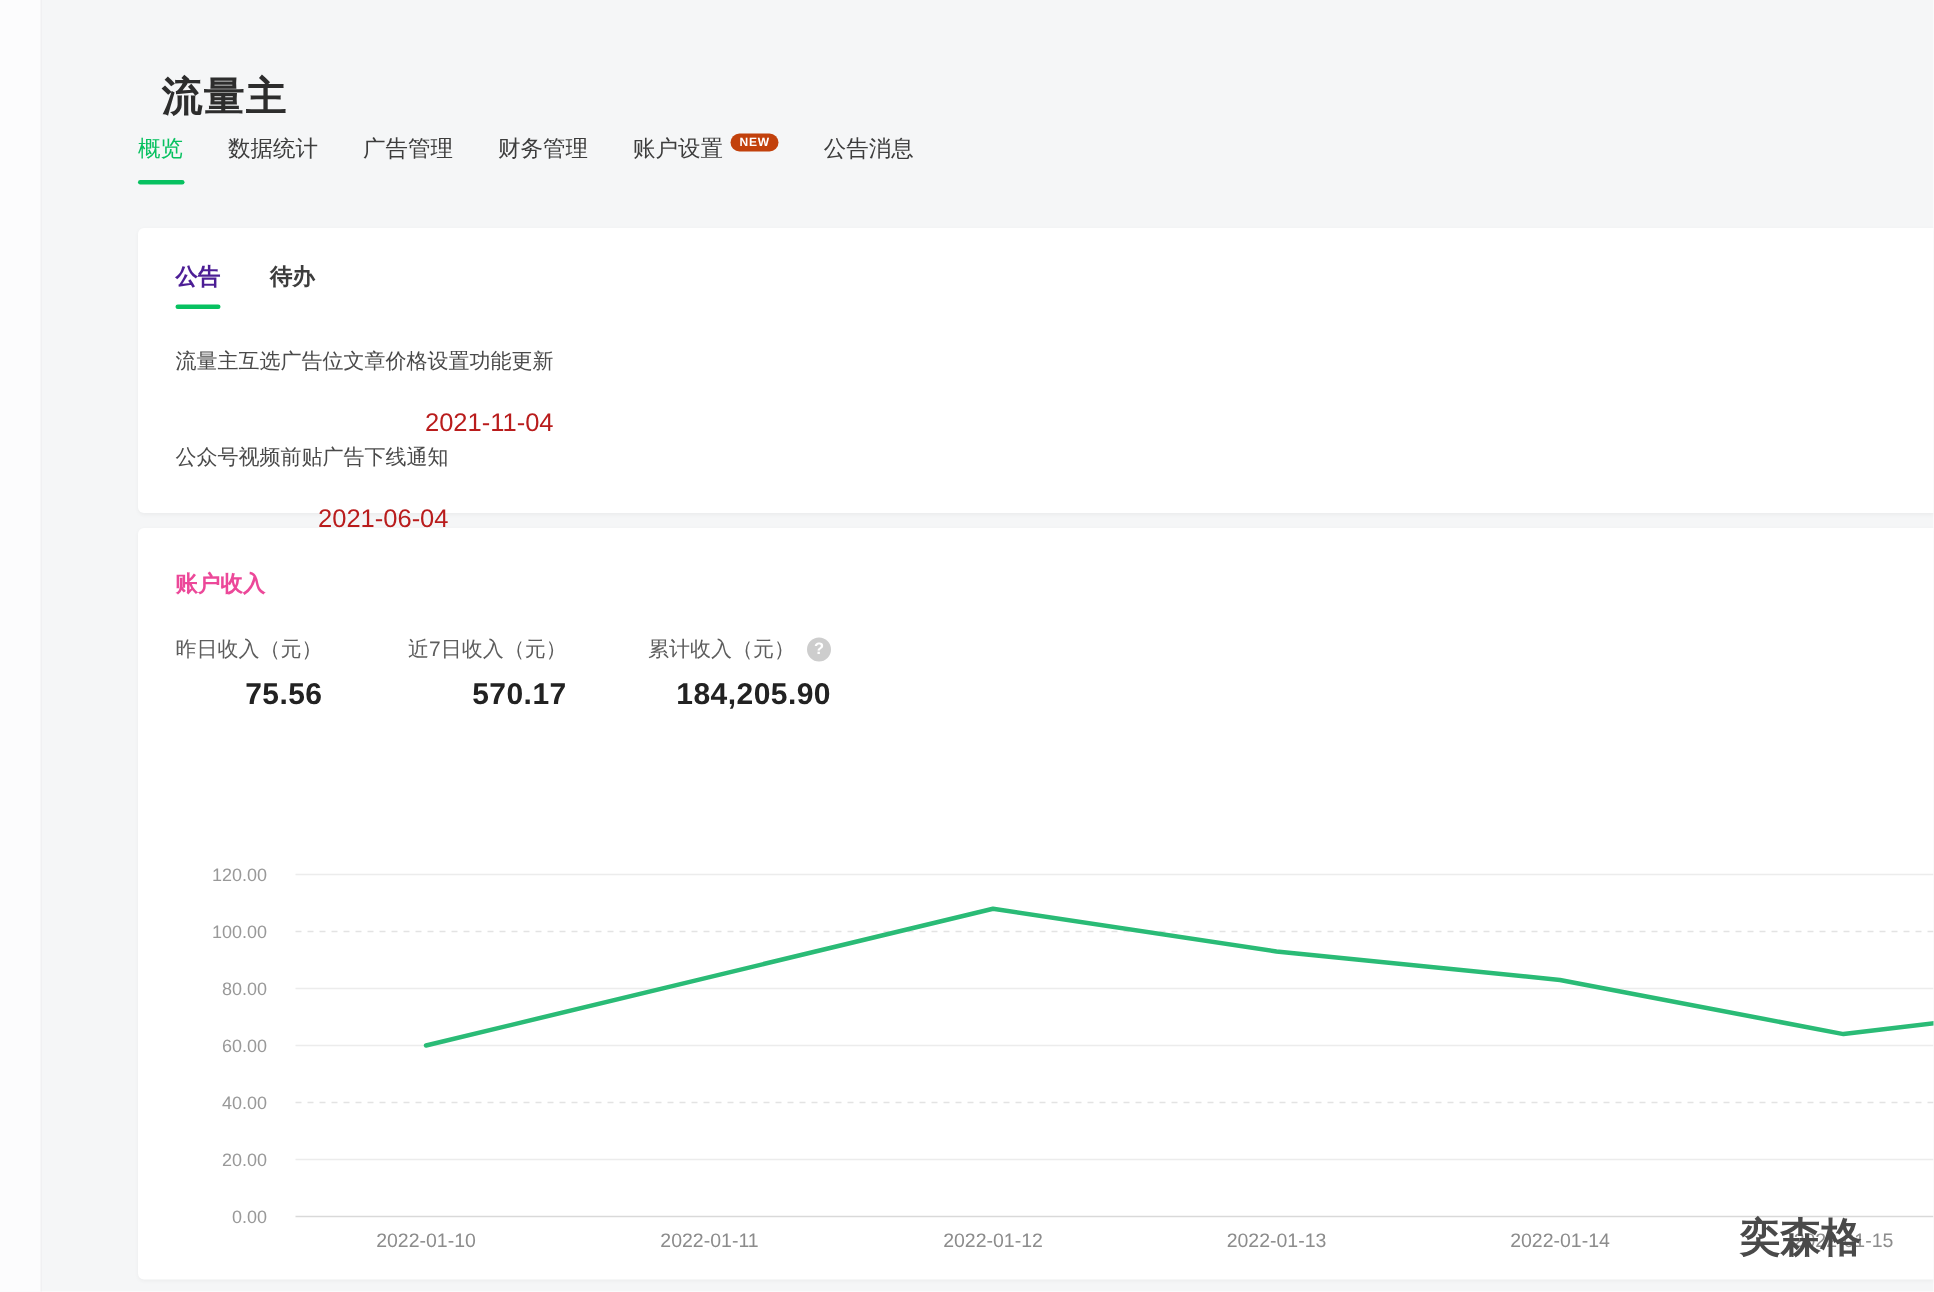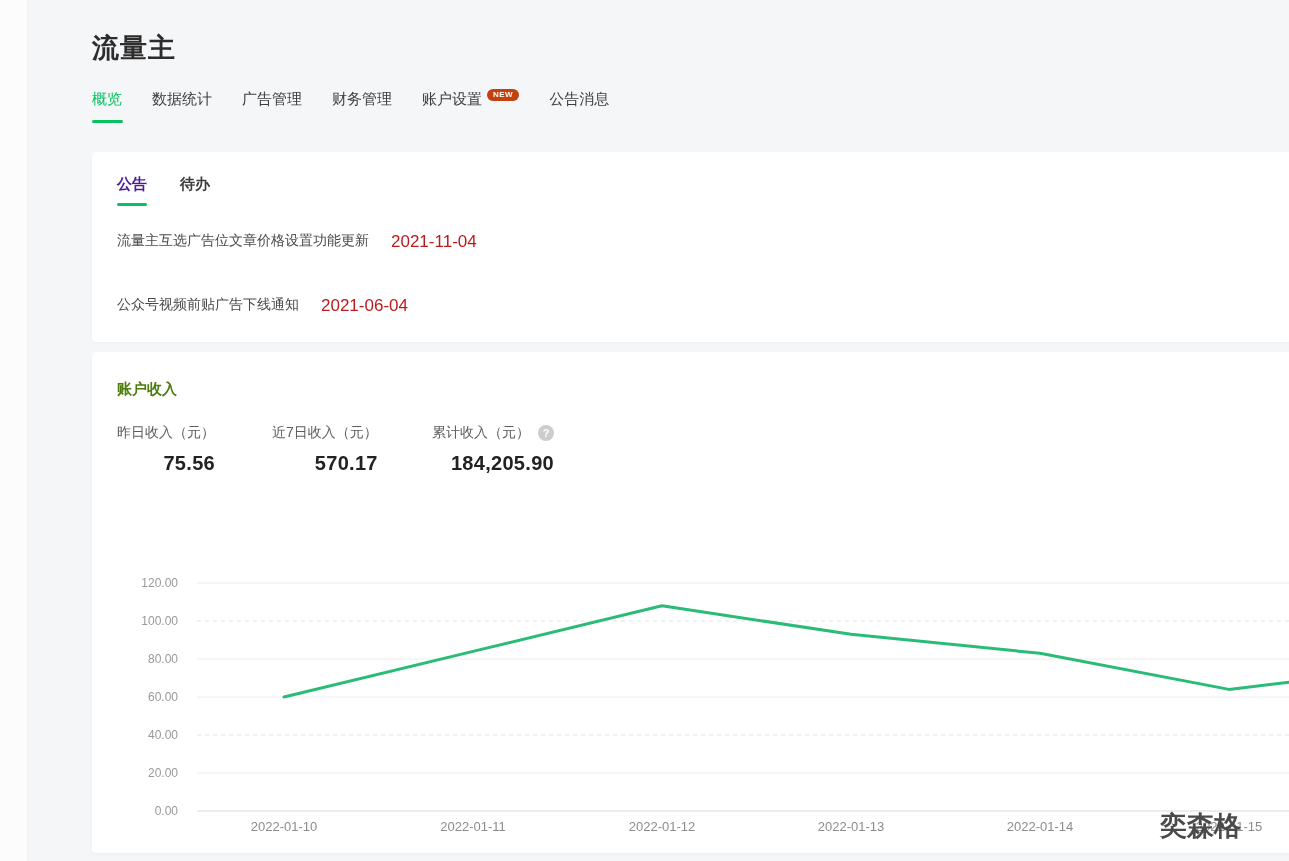--- a/index.html
+++ b/index.html
@@ -8,21 +8,21 @@
     width:1289px; height:861px; position:relative; overflow:hidden;
     background:#f5f6f7;
     font-family:"Liberation Sans", sans-serif;
     color:#333;
   }
   .left-strip {
     position:absolute; left:0; top:0; width:28px; height:861px;
     background:#fcfcfd; border-right:1px solid #f0f0f2;
   }
   .page-title {
-    position:absolute; left:92px; top:30px; margin:0;
+    position:absolute; left:92px; top:30px; margin:16px;
     font-size:27px; font-weight:600; color:#2d2d2d; letter-spacing:1px;
   }
   .nav-tabs {
     position:absolute; left:92px; top:90px;
     display:flex; align-items:center; gap:30px;
     font-size:15px; color:#3d3d3d;
   }
   .nav-tab { cursor:pointer; display:flex; align-items:center; gap:5px; white-space:nowrap; }
   .nav-tab.active { color:#07c160; }
   .nav-underline {
@@ -41,26 +41,26 @@
   .notice-card { top:152px; height:190px; }
   .income-card { top:352px; height:501px; }
 
   .notice-tabs { position:absolute; left:25px; top:23px; display:flex; gap:33px; font-size:15px; }
   .notice-tab { cursor:pointer; color:#3d3d3d; font-weight:700; }
   .notice-tab.active { color:#4c1d95; }
   .notice-underline {
     position:absolute; left:25px; top:51px; width:30px; height:3px;
     background:#07c160; border-radius:2px;
   }
-  .notice-item { position:absolute; left:25px; height:18px; display:flex; align-items:flex-start; gap:22px; }
+  .notice-item { position:absolute; left:25px; height:18px; display:flex; align-items:flex-end; gap:22px;flex-direction:column; }
   .notice-item .n-text { font-size:14px; color:#4a4a4a; cursor:pointer; }
   .notice-item .n-date { font-size:17px; color:#b91c1c; }
   .notice-item-0 { top:80px; } .notice-item-1 { top:112px; } .notice-item-2 { top:144px; }
 
-  .income-title { position:absolute; left:25px; top:28px; font-size:15px; font-weight:700; color:#4d7c0f; }
+  .income-title { position:absolute; left:25px; top:28px; font-size:15px; font-weight:700; color:#ec4899; }
   .stat { position:absolute; top:72px; }
   .stat-0 { left:25px; } .stat-1 { left:180px; } .stat-2 { left:340px; }
   .stat-label { font-size:14px; color:#5d5d5d; display:flex; align-items:center; gap:8px; }
   .stat-value { margin-top:10px; font-size:20px; font-weight:600; color:#222; letter-spacing:0.3px;text-align:right; }
   .help-icon {
     width:16px; height:16px; border-radius:50%; background:#cdcdcd; color:#fff;
     font-size:11px; font-weight:700; display:inline-flex; align-items:center; justify-content:center;
     cursor:pointer;
   }
   .chart-wrap { position:absolute; left:0; top:188px; width:1197px; height:313px; }

